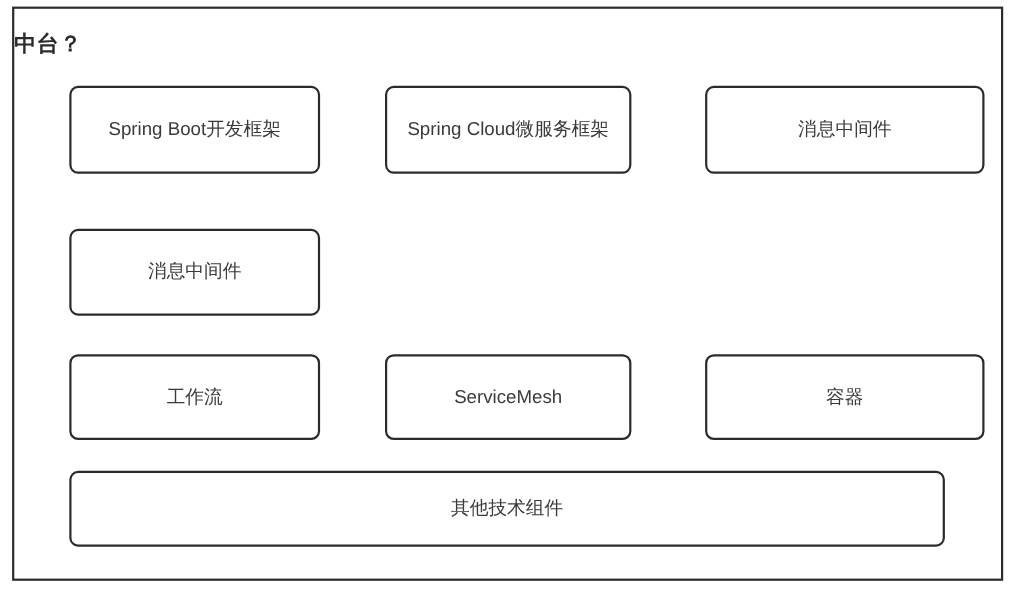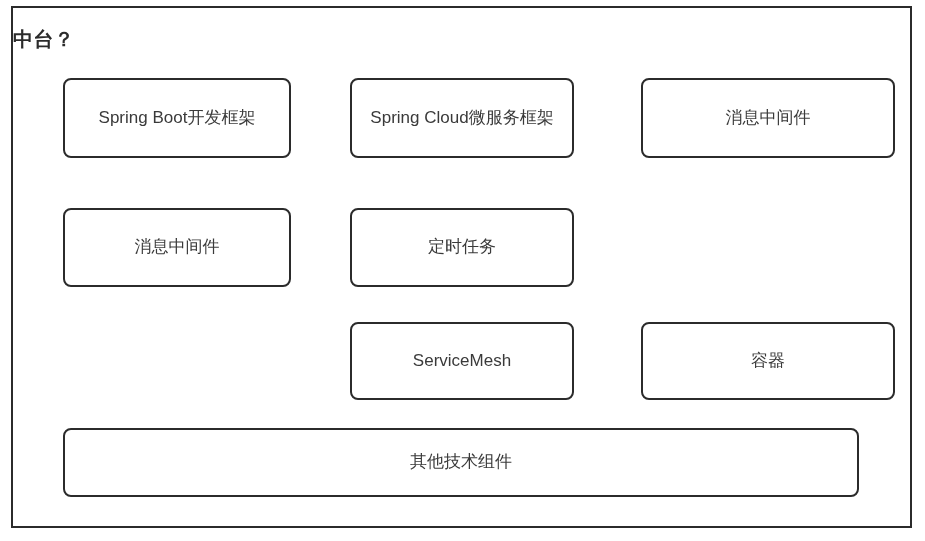--- a/index.html
+++ b/index.html
@@ -82,21 +82,21 @@
 
   <div class="outer-box">
 
     <div class="title">中台？</div>
 
     <div class="node col-1 row-1">Spring Boot开发框架</div>
     <div class="node col-2 row-1">Spring Cloud微服务框架</div>
     <div class="node col-3 row-1">消息中间件</div>
 
     <div class="node col-1 row-2">消息中间件</div>
-    <div class="node col-2 row-2">定时任务</div>
 
+    <div class="node col-1 row-3">工作流</div>
     <div class="node col-3 row-3">容器</div>
     <div class="node col-2 row-3">ServiceMesh</div>
 
     <div class="node col-wide row-4">其他技术组件</div>
 
   </div>
 </div>
 
 </body></html>

